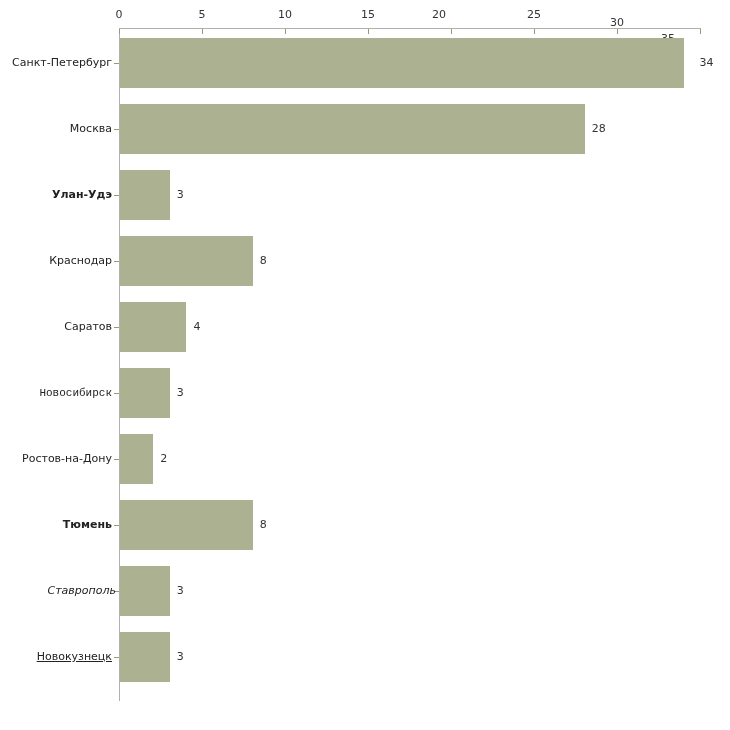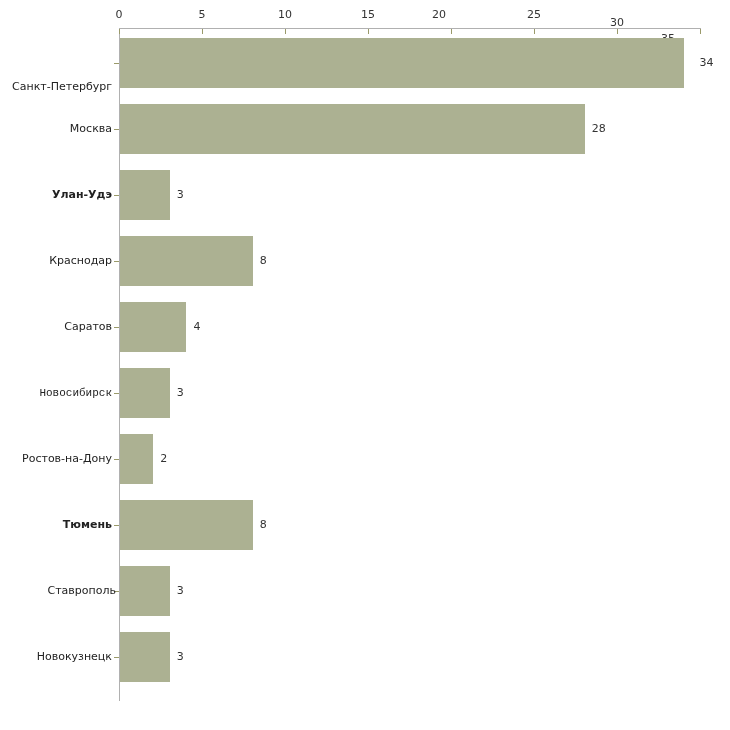--- a/index.html
+++ b/index.html
@@ -112,39 +112,39 @@
       <div class="xtick-label" style="left: 439px;">20</div>
       <div class="xtick" style="left: 534px;"></div>
       <div class="xtick-label" style="left: 534px;">25</div>
       <div class="xtick" style="left: 617px;"></div>
       <div class="xtick-label" style="left: 617px; margin-top: 8px;">30</div>
       <div class="xtick" style="left: 700px;"></div>
       <div class="xtick-label" style="left: 668px; margin-top: 24px;">35</div>
     </div>
   <div id="yticks-layer">
       <div class="ytick" style="top: 63px;"></div>
-      <div class="ytick-label" style="top: 57px; left: 0px; width: 112px; margin-top: 24px;">Санкт-Петербург</div>
+      <div class="ytick-label" style="top: 57px; left: 0px; width: 112px;">Санкт-Петербург</div>
       <div class="ytick" style="top: 129px;"></div>
       <div class="ytick-label" style="top: 123px; left: 0px; width: 112px;">Москва</div>
       <div class="ytick" style="top: 195px;"></div>
       <div class="ytick-label" style="top: 189px; left: 0px; width: 112px; font-weight: bold;">Улан-Удэ</div>
       <div class="ytick" style="top: 261px;"></div>
       <div class="ytick-label" style="top: 255px; left: 0px; width: 112px;">Краснодар</div>
       <div class="ytick" style="top: 327px;"></div>
       <div class="ytick-label" style="top: 321px; left: 0px; width: 112px;">Саратов</div>
       <div class="ytick" style="top: 393px;"></div>
       <div class="ytick-label" style="top: 387px; left: 0px; width: 112px; font-family: Liberation Mono, monospace;">Новосибирск</div>
       <div class="ytick" style="top: 459px;"></div>
       <div class="ytick-label" style="top: 453px; left: 0px; width: 112px;">Ростов-на-Дону</div>
       <div class="ytick" style="top: 525px;"></div>
       <div class="ytick-label" style="top: 519px; left: 0px; width: 112px; font-weight: bold;">Тюмень</div>
       <div class="ytick" style="top: 591px;"></div>
-      <div class="ytick-label" style="top: 585px; left: 4px; width: 112px;">Ставрополь</div>
+      <div class="ytick-label" style="top: 585px; left: 4px; width: 112px; font-style: italic;">Ставрополь</div>
       <div class="ytick" style="top: 657px;"></div>
-      <div class="ytick-label" style="top: 651px; left: 0px; width: 112px;">Новокузнецк</div>
+      <div class="ytick-label" style="top: 651px; left: 0px; width: 112px; text-decoration: underline;">Новокузнецк</div>
     </div>
   <div id="bars-layer">
       <div class="bar" style="top: 38px; width: 564.4px; background: rgb(172, 177, 146);"></div>
       <div class="bar-value" style="left: 691.4px; top: 57px; margin-left: 8px;">34</div>
       <div class="bar" style="top: 104px; width: 464.8px; background: rgb(172, 177, 146);"></div>
       <div class="bar-value" style="left: 591.8px; top: 123px;">28</div>
       <div class="bar" style="top: 170px; width: 49.8px; background: rgb(172, 177, 146);"></div>
       <div class="bar-value" style="left: 176.8px; top: 189px;">3</div>
       <div class="bar" style="top: 236px; width: 132.8px; background: rgb(172, 177, 146);"></div>
       <div class="bar-value" style="left: 259.8px; top: 255px;">8</div>

